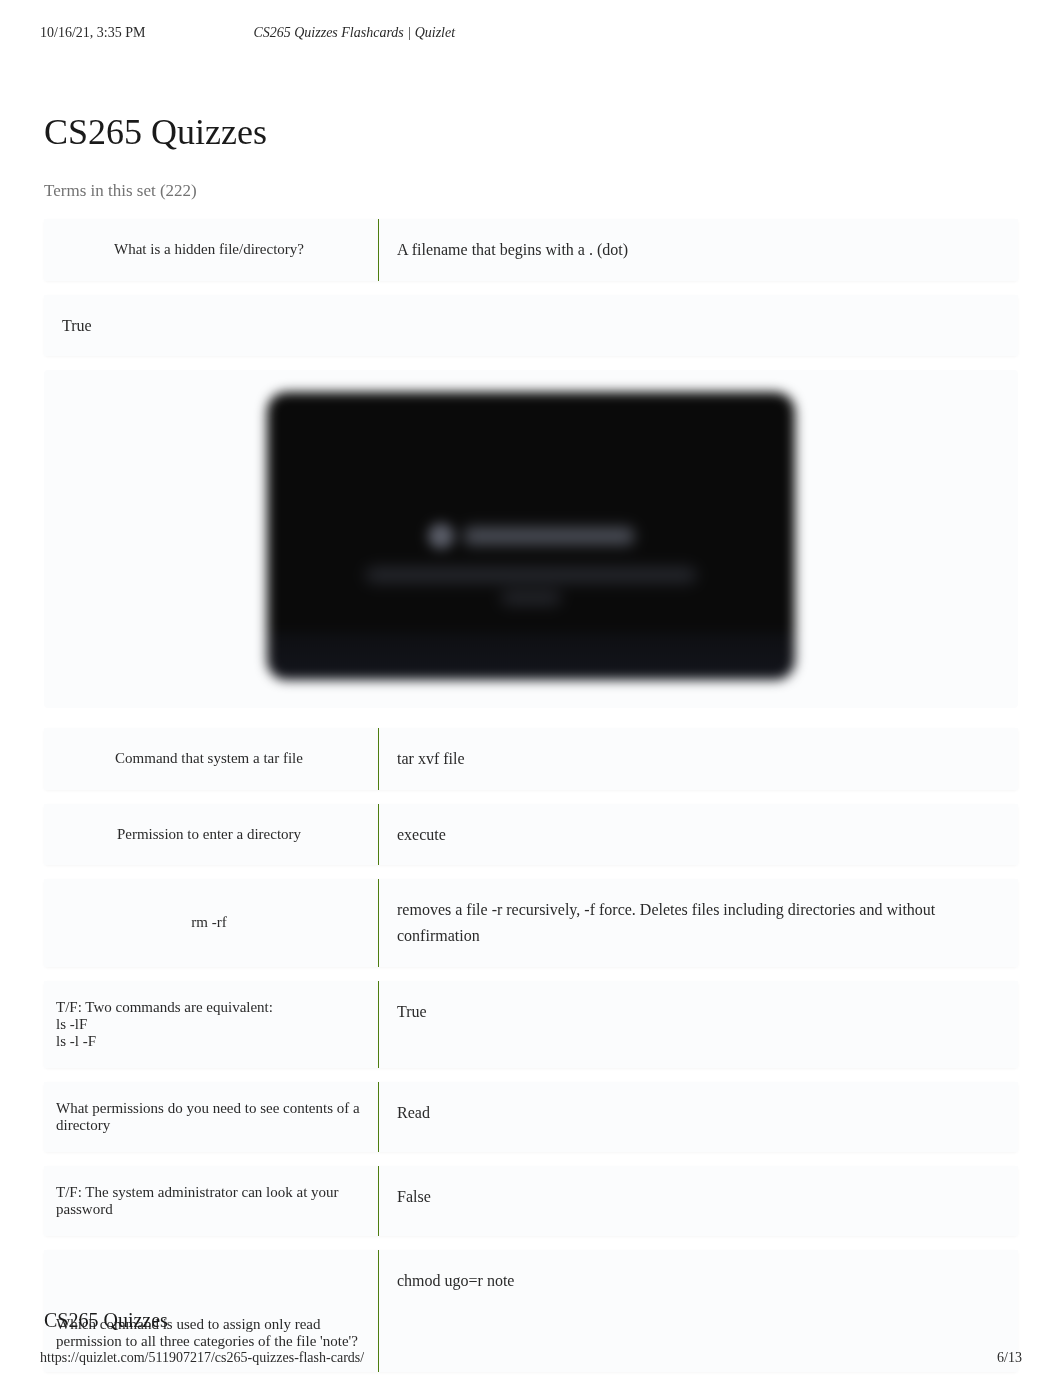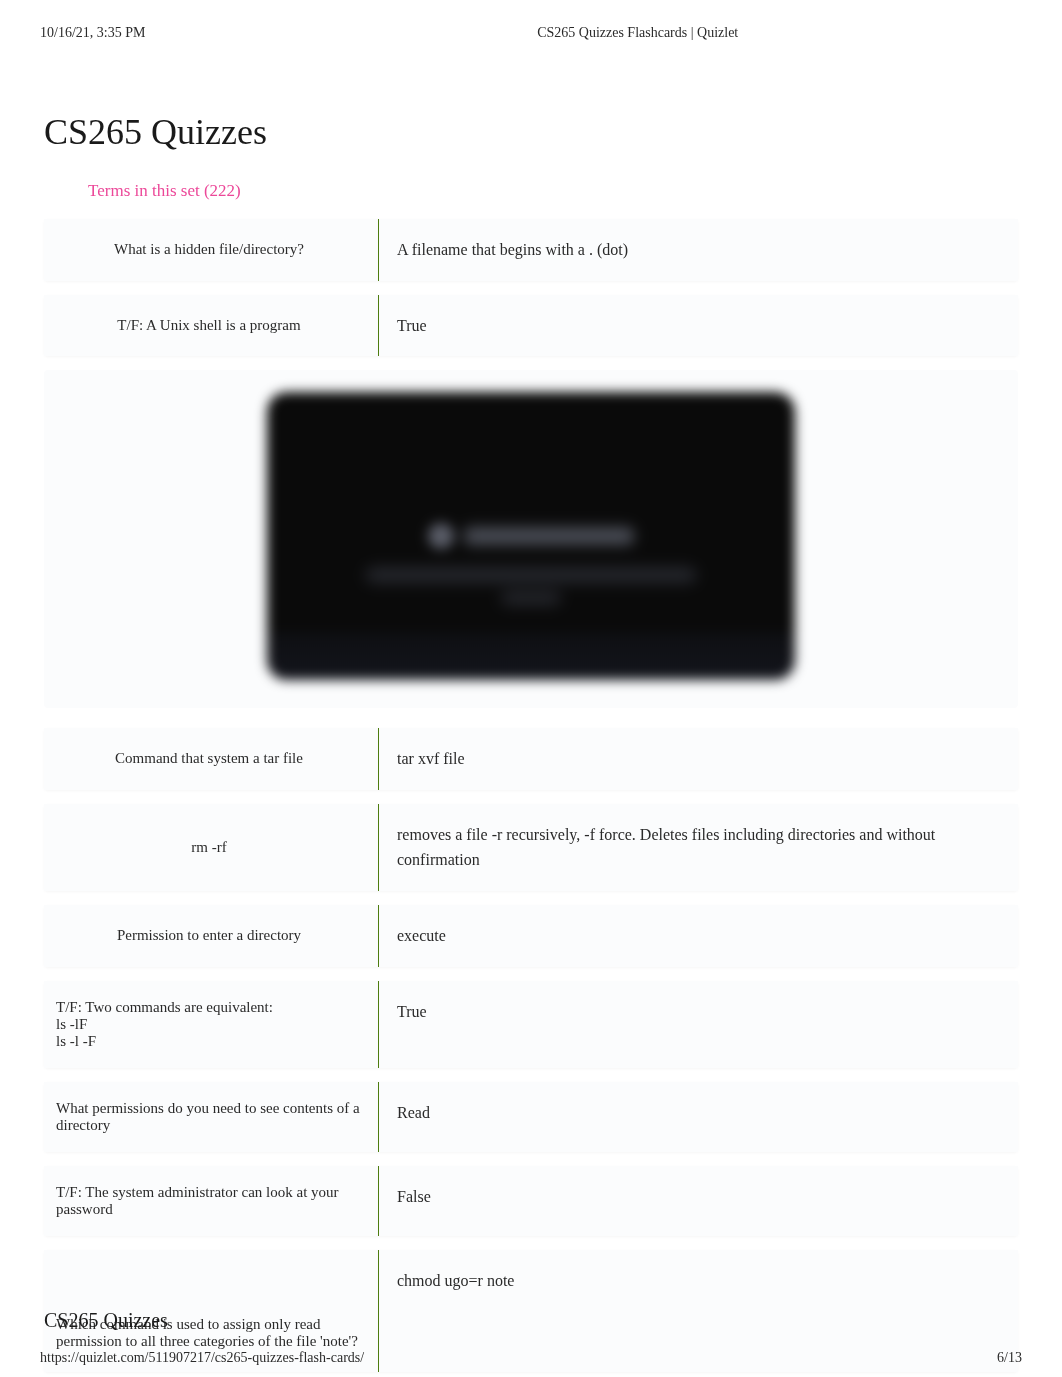--- a/index.html
+++ b/index.html
@@ -18,34 +18,33 @@
       display: flex;
       padding: 25px 40px 0 40px;
       font-size: 14px;
       color: #2a2a2a;
     }
     .header-left {
       flex: 0 0 auto;
     }
     .header-center {
       flex: 1;
-      text-align: center;
       padding-left: 108px;
+      font-style: italic;
     }
     .page-title {
       font-size: 36px;
       font-weight: normal;
       color: #1a1a1a;
       padding: 70px 40px 0 44px;
     }
     .subtitle {
       font-size: 17px;
-      color: #ec4899;
+      color: #737373;
       padding: 28px 40px 0 44px;
-      margin-left: 44px;
     }
     .cards-area {
       padding: 18px 44px 0 44px;
     }
     .card-row {
       display: flex;
       margin-bottom: 14px;
       background: #fafcfd;
       border-radius: 4px;
       box-shadow: 0 1px 3px rgba(0,0,0,0.04);
@@ -190,23 +189,20 @@
 <div class="cards-area" id="cards-top">
     <div class="card-row">
       <div class="card-term centered">
         <div class="card-term-inner">What is a hidden file/directory?</div>
       </div>
       <div class="card-def">
         <div class="card-def-inner">A filename that begins with a . (dot)</div>
       </div>
     </div>
     <div class="card-row">
-      <div class="card-term centered">
-        <div class="card-term-inner">T/F: A Unix shell is a program</div>
-      </div>
       <div class="card-def">
         <div class="card-def-inner">True</div>
       </div>
     </div>
   </div>
 
 <div class="promo-block">
   <div class="promo-dark">
     <div class="promo-inner">
       <div class="promo-icon"></div>
@@ -222,32 +218,32 @@
     <div class="card-row">
       <div class="card-term centered">
         <div class="card-term-inner">Command that system a tar file</div>
       </div>
       <div class="card-def">
         <div class="card-def-inner">tar xvf file</div>
       </div>
     </div>
     <div class="card-row">
       <div class="card-term centered">
+        <div class="card-term-inner">Permission to enter a directory</div>
+      </div>
+      <div class="card-def">
+        <div class="card-def-inner">execute</div>
+      </div>
+    </div>
+    <div class="card-row">
+      <div class="card-term centered">
         <div class="card-term-inner">rm -rf</div>
       </div>
       <div class="card-def">
         <div class="card-def-inner">removes a file -r recursively, -f force. Deletes files including directories and without confirmation</div>
-      </div>
-    </div>
-    <div class="card-row">
-      <div class="card-term centered">
-        <div class="card-term-inner">Permission to enter a directory</div>
-      </div>
-      <div class="card-def">
-        <div class="card-def-inner">execute</div>
       </div>
     </div>
     <div class="card-row">
       <div class="card-term">
         <div class="card-term-inner multiline">T/F: Two commands are equivalent:
 ls -lF
 ls -l -F</div>
       </div>
       <div class="card-def">
         <div class="card-def-inner">True</div>

